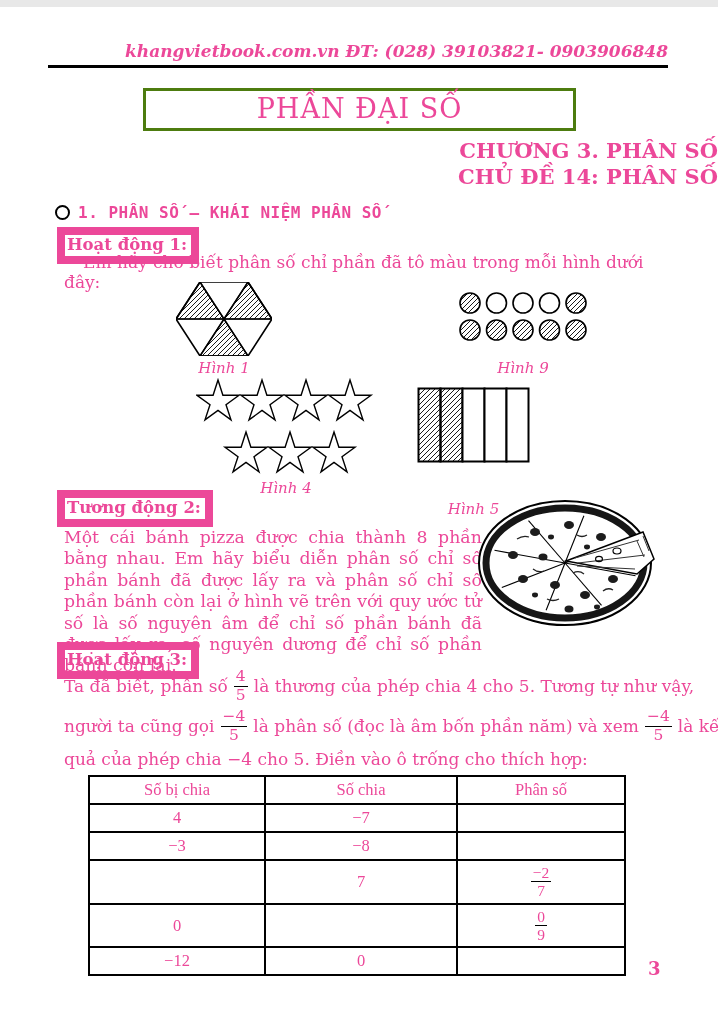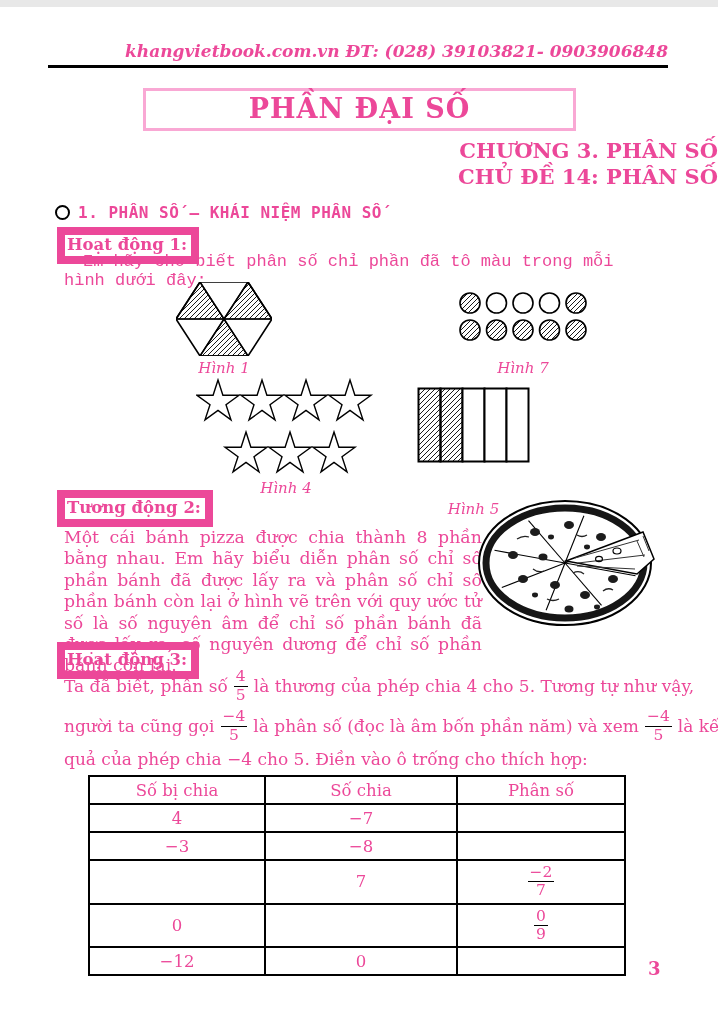--- a/index.html
+++ b/index.html
@@ -5,38 +5,38 @@
   html,body{margin:0;padding:0;background:#e8e8e8;}
   .page{position:relative;width:718px;height:1020px;background:#ffffff;margin:7px auto;
         font-family:"DejaVu Serif",serif;color:#ec4899;overflow:hidden;}
 
   
   .header{position:absolute;top:34px;left:48px;width:620px;text-align:right;
           font-style:italic;font-weight:bold;font-size:17px;
           border-bottom:3px solid #000;padding-bottom:4px;}
 
   
-  .title-box{position:absolute;top:81px;left:143px;width:427px;border:3px solid #f9a8d4;
-             text-align:center;font-weight:bold;font-size:27px;letter-spacing:1px;
+  .title-box{position:absolute;top:81px;left:143px;width:427px;border:3px solid #4d7c0f;
+             text-align:center;font-weight:normal;font-size:27px;letter-spacing:1px;
              padding:2px 0 4px 0;}
 
   .chapter{position:absolute;top:131px;left:0;width:100%;text-align:right;
            font-weight:bold;font-size:21px;line-height:26px;}
 
   .section{position:absolute;top:196px;left:55px;font-family:"DejaVu Sans Mono",monospace;
            font-weight:bold;font-size:16px;letter-spacing:.5px;display:flex;align-items:center;}
   .bullet{width:11px;height:11px;border:2.2px solid #000;border-radius:50%;
           display:inline-block;margin-right:8px;flex:0 0 auto;}
 
   .act-label{position:absolute;left:57px;display:inline-block;border:8px solid #ec4899;
              font-weight:bold;font-size:16.5px;padding:0 4px 1px 2px;line-height:20px;}
   .a1{top:220px;} .a2{top:483px;} .a3{top:635px;}
 
   .intro{position:absolute;top:245px;left:64px;width:600px;margin:0;
-         font-size:17px;text-indent:19px;font-family:Liberation Mono, monospace;}
+         font-size:17px;text-indent:19px;}
 
   
   .fig{position:absolute;display:flex;flex-direction:column;align-items:center;margin:0;}
   .fig figcaption{font-style:italic;font-size:15px;margin-top:3px;}
   .f1{top:275px;left:176px;width:96px;}
   .f2{top:276px;left:321px;width:100px;}
   .f3{top:285px;left:459px;width:128px;}
   .f3 figcaption{margin-top:17px;}
   .f4{top:371px;left:196px;width:180px;}
   .f5{top:380px;left:417px;width:113px;gap:23px;}
@@ -55,21 +55,21 @@
   .l3{top:741px;height:22px;}
   .mline>span.txt{margin-right:6px;}
   .frac{display:inline-flex;flex-direction:column;align-items:center;
         font-size:15.5px;line-height:1.12;margin:0 6px 0 0;}
   .frac .num{border-bottom:1.4px solid #000;padding:0 2px;}
   .frac .den{padding:0 2px;}
 
   
   table.div-table{position:absolute;top:768px;left:88px;border-collapse:collapse;table-layout:fixed;}
   .div-table th,.div-table td{border:2.2px solid #000;text-align:center;
-        font-size:16.5px;font-weight:normal;padding:1px 4px;height:24px;vertical-align:middle;}
+        font-size:16.5px;font-weight:normal;padding:1px 4px;height:24px;vertical-align:middle;font-family:Liberation Serif, serif;}
   .div-table col.c1{width:176px;} .div-table col.c2{width:192px;} .div-table col.c3{width:168px;}
   .div-table td .frac{margin:2px 0;}
 
   .page-num{position:absolute;top:951px;left:648px;font-weight:bold;font-size:18px;}
 </style>
 </head>
 <body>
 
 <div class="page">
 
@@ -122,21 +122,21 @@
       <circle cx="37.5" cy="11" r="10" fill="#fff" stroke="#000" stroke-width="1.6"></circle>
       <circle cx="64" cy="11" r="10" fill="#fff" stroke="#000" stroke-width="1.6"></circle>
       <circle cx="90.5" cy="11" r="10" fill="#fff" stroke="#000" stroke-width="1.6"></circle>
       <circle cx="117" cy="11" r="10" fill="url(#h3)" stroke="#000" stroke-width="1.6"></circle>
       <circle cx="11" cy="38" r="10" fill="url(#h3)" stroke="#000" stroke-width="1.6"></circle>
       <circle cx="37.5" cy="38" r="10" fill="url(#h3)" stroke="#000" stroke-width="1.6"></circle>
       <circle cx="64" cy="38" r="10" fill="url(#h3)" stroke="#000" stroke-width="1.6"></circle>
       <circle cx="90.5" cy="38" r="10" fill="url(#h3)" stroke="#000" stroke-width="1.6"></circle>
       <circle cx="117" cy="38" r="10" fill="url(#h3)" stroke="#000" stroke-width="1.6"></circle>
     </svg>
-    <figcaption>Hình 7</figcaption>
+    <figcaption>Hình 9</figcaption>
   </figure>
 
   <figure class="fig f4">
     <svg width="180" height="98" viewBox="0 0 180 98">
       <defs>
         <polygon id="star" points="22,1 26.9,16.3 43,16.3 30,25.7 35,40.9 22,31.4 9,40.9 14,25.7 1,16.3 17.1,16.3" fill="#fff" stroke="#000" stroke-width="1.4"></polygon>
       </defs>
       <use href="#star" x="0" y="1"></use>
       <use href="#star" x="44" y="1"></use>
       <use href="#star" x="88" y="1"></use>

